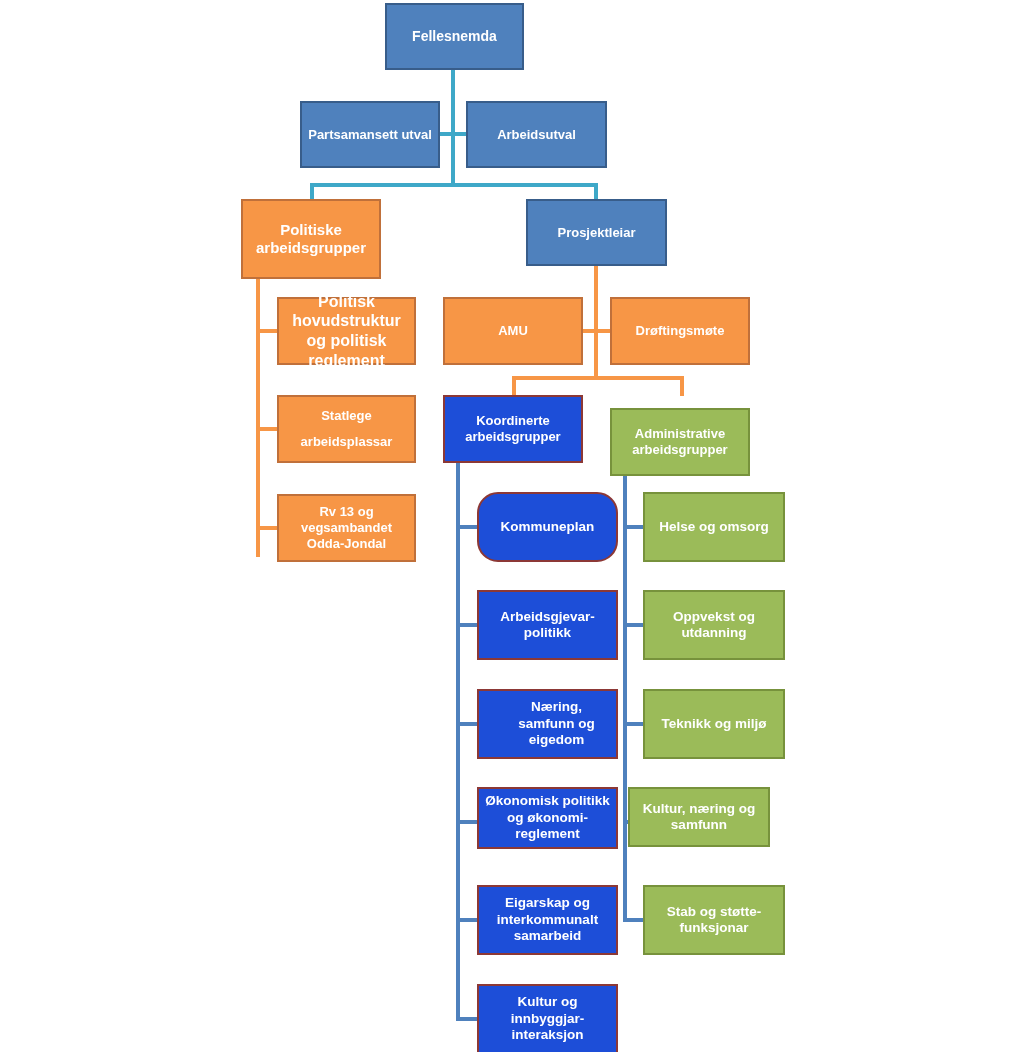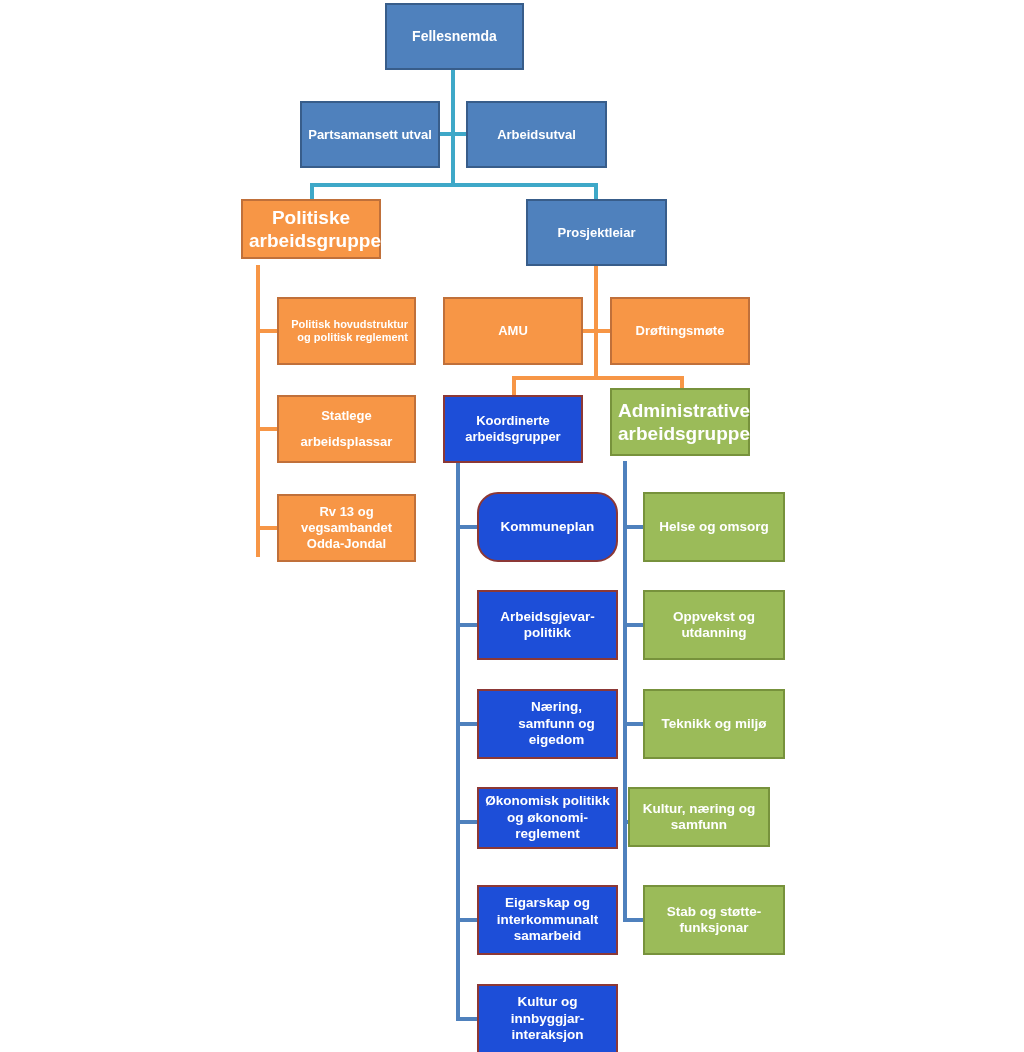--- a/index.html
+++ b/index.html
@@ -102,44 +102,44 @@
     <span>Fellesnemda</span>
   </div>
 
   <div class="node n-blue" style="left:300px; top:101px; width:140px; height:67px; font-size:13px;">
     <span>Partsamansett utval</span>
   </div>
   <div class="node n-blue" style="left:466px; top:101px; width:141px; height:67px; font-size:13px;">
     <span>Arbeidsutval</span>
   </div>
 
-  <div class="node n-orange" style="left:241px; top:199px; width:140px; height:60px; font-size:19px;">
+  <div class="node n-orange" style="left:241px; top:199px; width:140px; height:80px; font-size:15px;">
     <span>Politiske arbeidsgrupper</span>
   </div>
   <div class="node n-blue" style="left:526px; top:199px; width:141px; height:67px; font-size:13px;">
     <span>Prosjektleiar</span>
   </div>
 
-  <div class="node n-orange" style="left:277px; top:297px; width:139px; height:68px; font-size:11px;text-align:right;">
+  <div class="node n-orange" style="left:277px; top:297px; width:139px; height:68px; font-size:16px;">
     <span>Politisk hovudstruktur og politisk reglement</span>
   </div>
   <div class="node n-orange" style="left:443px; top:297px; width:140px; height:68px; font-size:13px;">
     <span>AMU</span>
   </div>
   <div class="node n-orange" style="left:610px; top:297px; width:140px; height:68px; font-size:13px;">
     <span>Drøftingsmøte</span>
   </div>
 
   <div class="node n-orange" style="left:277px; top:395px; width:139px; height:68px; font-size:13px; line-height:2.0;">
     <span>Statlege arbeidsplassar</span>
   </div>
   <div class="node n-red" style="left:443px; top:395px; width:140px; height:68px; font-size:13px;">
     <span>Koordinerte arbeidsgrupper</span>
   </div>
-  <div class="node n-green" style="left:610px; top:388px; width:140px; height:68px; font-size:19px;">
+  <div class="node n-green" style="left:610px; top:408px; width:140px; height:68px; font-size:13px;">
     <span>Administrative arbeidsgrupper</span>
   </div>
 
   <div class="node n-orange" style="left:277px; top:494px; width:139px; height:68px; font-size:13px;">
     <span>Rv 13 og vegsambandet Odda-Jondal</span>
   </div>
 
   <div class="node n-red" style="left:477px; top:492px; width:141px; height:70px; font-size:13.5px;border-radius:21px;">
     <span>Kommuneplan</span>
   </div>

